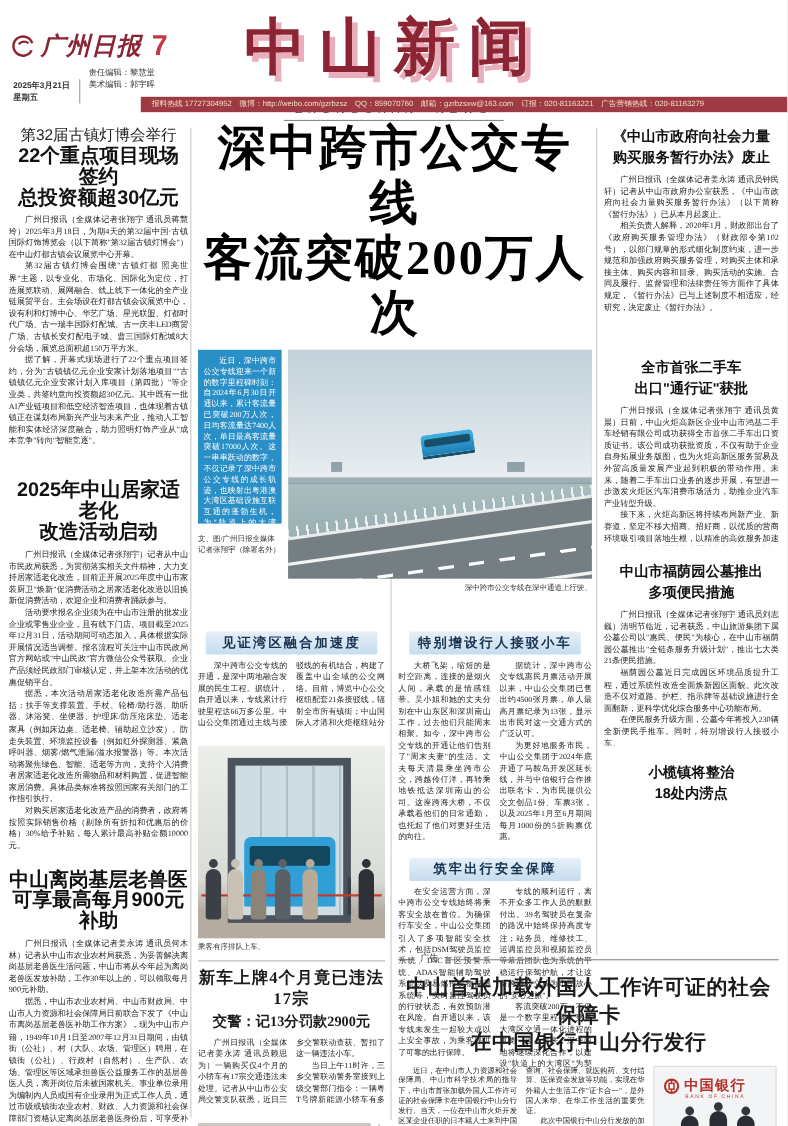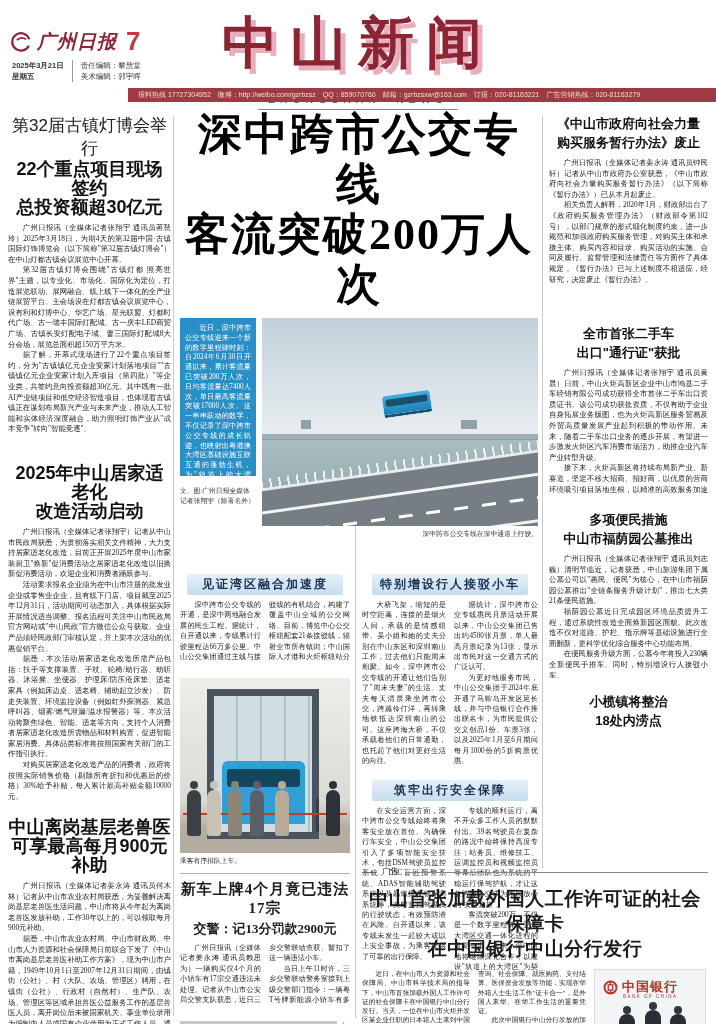--- a/index.html
+++ b/index.html
@@ -5,40 +5,40 @@
   * { margin:0; padding:0; box-sizing:border-box; }
   html,body { background:#e8e8e8; }
   .page {
     position:relative; width:716px; height:1024px; margin:0 auto;
     background:#ffffff; overflow:hidden;
     font-family:"Liberation Serif","DejaVu Serif",serif; color:#1c1c1c;
   }
   
   .logo-row { position:absolute; left:10px; top:26px; display:flex; align-items:center; gap:5px; }
   .logo-swirl { width:22px; height:22px; }
-  .logo-text { font-size:19px; font-weight:bold; font-style:italic; color:#8b2433; letter-spacing:1px; }
+  .logo-text { font-size:22px; font-weight:bold; font-style:italic; color:#8b2433; letter-spacing:1px; }
   .page-num { font-size:26px; font-weight:bold; color:#c03b47; font-family:"Liberation Sans",sans-serif; margin-left:4px; }
   .date-block { position:absolute; left:12px; top:60px; display:flex; gap:8px; font-size:7.5px; line-height:11px; font-family:"Liberation Sans",sans-serif; color:#333; }
-  .date-left { font-weight:bold; border-right:1px solid #999; padding-right:8px; }
+  .date-left { font-weight:bold; border-right:1px solid #999; padding-right:8px;margin-top:12px; }
   .main-title { position:absolute; left:0; right:0; top:6px; text-align:center;
     font-size:56px; font-weight:900; color:#8b2433; letter-spacing:12px;
     text-shadow:5px 5px 0 #e9aebc; font-family:"Liberation Serif",serif; }
   .title-en { position:absolute; left:258px; top:90px; width:200px; text-align:center;
     font-family:"Liberation Sans",sans-serif; font-size:10.5px; letter-spacing:5px; color:#444;
     border-top:1.5px solid #555; border-bottom:1px solid #888; padding:2px 0; }
   .contact-bar { position:absolute; left:128px; top:88px; width:588px; height:14px;
     background:#9e3a44; color:#f3dfc0; font-size:7px; line-height:14px;
     font-family:"Liberation Sans",sans-serif; padding-left:10px; white-space:nowrap; overflow:hidden; }
   
   .vline { position:absolute; width:1px; background:#c9c9c9; }
   .v1 { left:173px; top:116px; height:900px; }
   .v2 { left:542px; top:116px; height:752px; }
   .v3 { left:355px; top:462px; height:556px; }
   
-  .kicker { font-family:"Liberation Sans",sans-serif; font-size:17px; text-align:center; font-weight:500; color:#222; }
+  .kicker { font-family:"Liberation Sans",sans-serif; font-size:14px; text-align:center; font-weight:500; color:#222; }
   .h-sm { font-family:"Liberation Sans",sans-serif; font-size:18px; line-height:19px; font-weight:bold; text-align:center; color:#111; }
   .body-sm { font-size:7.4px; line-height:10.6px; text-align:justify; overflow:hidden; color:#222; }
   .body-sm p, .cols p { text-indent:2em; }
   .cols { column-count:2; column-gap:8px; font-size:7.2px; line-height:10.4px; text-align:justify; overflow:hidden; color:#222; }
   .caption { font-size:6.8px; color:#333; }
   
   .col-left { position:absolute; left:8px; top:114px; width:163px; }
   .col-left .art { margin-bottom:13px; }
   .col-left .body-sm { margin-top:6px; }
   
@@ -296,22 +296,22 @@
         <div>全市首张二手车</div>
         <div>出口"通行证"获批</div>
       </div>
       <div class="body-sm b2">
           <p>广州日报讯（全媒体记者张翔宇 通讯员黄晨）日前，中山火炬高新区企业中山市鸿基二手车经销有限公司成功获得全市首张二手车出口资质证书。该公司成功获批资质，不仅有助于企业自身拓展业务版图，也为火炬高新区服务贸易及外贸高质量发展产业起到积极的带动作用。未来，随着二手车出口业务的逐步开展，有望进一步激发火炬区汽车消费市场活力，助推企业汽车产业转型升级。</p>
           <p>接下来，火炬高新区将持续布局新产业、新赛道，坚定不移大招商、招好商，以优质的营商环境吸引项目落地生根，以精准的高效服务加速项目落地转化，不断壮大区域产业集群，在新一轮发展浪潮中抢占先机，实现高质量跨越式发展。</p>
         </div>
     </div>
     <div class="art">
       <div class="h-sm">
+        <div>中山市福荫园公墓推出</div>
         <div>多项便民措施</div>
-        <div>中山市福荫园公墓推出</div>
       </div>
       <div class="body-sm b3">
           <p>广州日报讯（全媒体记者张翔宇 通讯员刘志巍）清明节临近，记者获悉，中山旅游集团下属公墓公司以"惠民、便民"为核心，在中山市福荫园公墓推出"全链条服务升级计划"，推出七大类21条便民措施。</p>
           <p>福荫园公墓近日完成园区环境品质提升工程，通过系统性改造全面焕新园区面貌。此次改造不仅对道路、护栏、指示牌等基础设施进行全面翻新，更科学优化综合服务中心功能布局。</p>
           <p>在便民服务升级方面，公墓今年将投入230辆全新便民手推车。同时，特别增设行人接驳小车。</p>
         </div>
     </div>
     <div class="art">
       <div class="h-sm">
         <div>小榄镇将整治</div>

